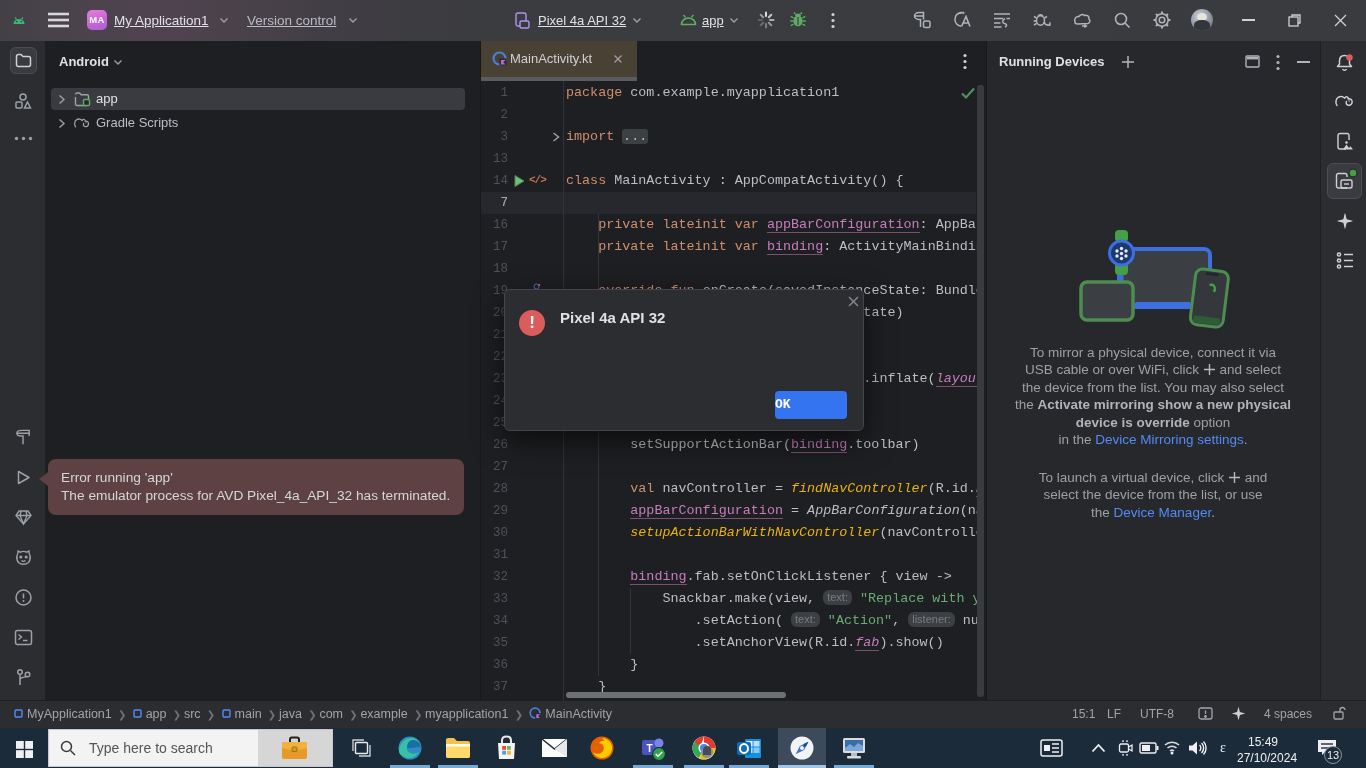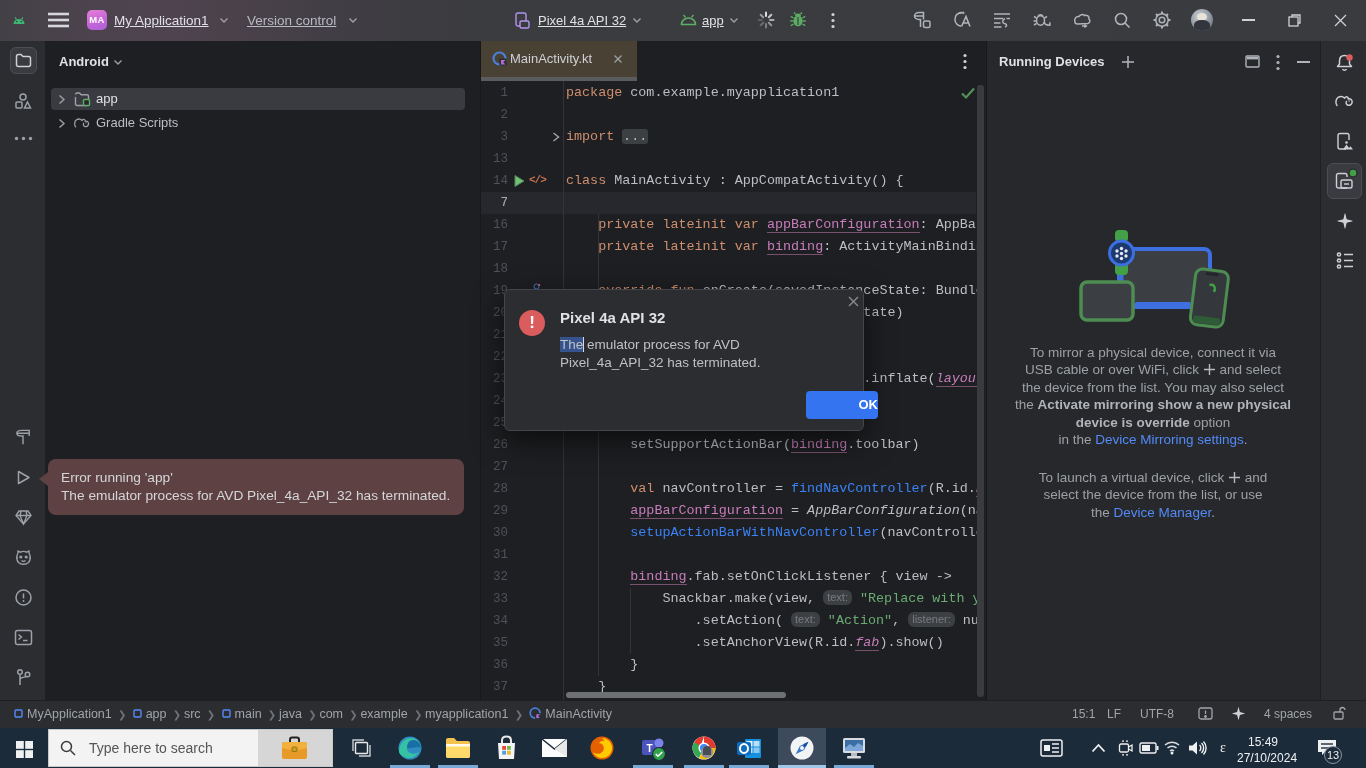--- a/index.html
+++ b/index.html
@@ -18,21 +18,21 @@
   #devpanel { position:absolute; left:986px; top:41px; width:334px; height:659px; background:#26282b; border-left:1px solid #17181a;}
   #rightstrip { position:absolute; left:1320px; top:41px; width:46px; height:659px; background:#2b2d30; border-left:1px solid #1e1f22;}
   
   .cl { position:absolute; left:566px; width:418px; height:22px; line-height:22px;
         font-family:"Liberation Mono", monospace; font-size:13.4px; color:#bcbec4; white-space:pre; overflow:hidden;}
   .ln { position:absolute; left:480px; width:28px; height:22px; line-height:22px; text-align:right;
         font-family:"Liberation Mono", monospace; font-size:12.5px; color:#4e5157;}
   .kw { color:#cf8e6d; }
   .fld { color:#c77dbb; border-bottom:1px solid #7a5270; }
   .fldi { color:#c77dbb; font-style:italic; border-bottom:1px solid #7a5270;}
-  .ext { color:#3b82f6; }
+  .ext { color:#eab308; font-style:italic; }
   .str { color:#6aab73; }
   .it { font-style:italic; }
   .hint { display:inline-block; background:#3d4043; color:#787c82; border-radius:6px;
           font-size:11px; font-family:"Liberation Sans",sans-serif; padding:0 4px; line-height:15px; vertical-align:1px;}
   
   #statusbar { position:absolute; left:0; top:700px; width:1366px; height:28px; background:#2b2d30; border-top:1px solid #1e1f22;}
   .sbtext { position:absolute; top:700px; height:28px; line-height:28px; color:#a1a4a8; font-size:12px; }
   
   #taskbar { position:absolute; left:0; top:728px; width:1366px; height:40px; background:#1c2b3a; }
   
@@ -671,16 +671,15 @@
   <div id="balloon"></div>
   <div class="abs" style="left:61px;top:469px;color:#d5d6d8;font-size:13.7px;line-height:17.5px;">Error running 'app'<br>The emulator process for AVD Pixel_4a_API_32 has terminated.</div>
 
   <div id="dialog"></div>
   <svg class="abs" style="left:848px;top:296px" width="11" height="11" viewBox="0 0 11 11" stroke="#87898d" stroke-width="1.4">
       <line x1="1" y1="1" x2="10" y2="10"></line>
       <line x1="10" y1="1" x2="1" y2="10"></line>
     </svg>
   <div class="abs" style="left:519px;top:310px;width:26px;height:26px;border-radius:50%;background:#db5c5c;color:#fff;text-align:center;line-height:26px;font-size:17px;font-weight:bold;">!</div>
   <div class="abs" style="left:560px;top:309px;color:#dfe1e5;font-size:15px;font-weight:bold;">Pixel 4a API 32</div>
-  <div class="abs" style="left:560px;top:336px;color:#bfc1c5;font-size:13.5px;line-height:18px;"><span style="background:#36538e;box-shadow:1px 0 0 #d5d8dd;">The</span> emulator process for AVD<br>Pixel_4a_API_32 has terminated.</div>
-  <div class="abs" style="left:806px;top:391px;width:72px;height:28px;background:#3574f0;border-radius:4px;color:#fff;font-size:13px;font-weight:bold;text-align:right;line-height:28px;">OK</div>
+  <div class="abs" style="left:775px;top:391px;width:72px;height:28px;background:#3574f0;border-radius:4px;color:#fff;font-size:13px;font-weight:bold;text-align:left;line-height:28px;font-family:Liberation Mono, monospace;">OK</div>
 
 </div>
 
 </body></html>

